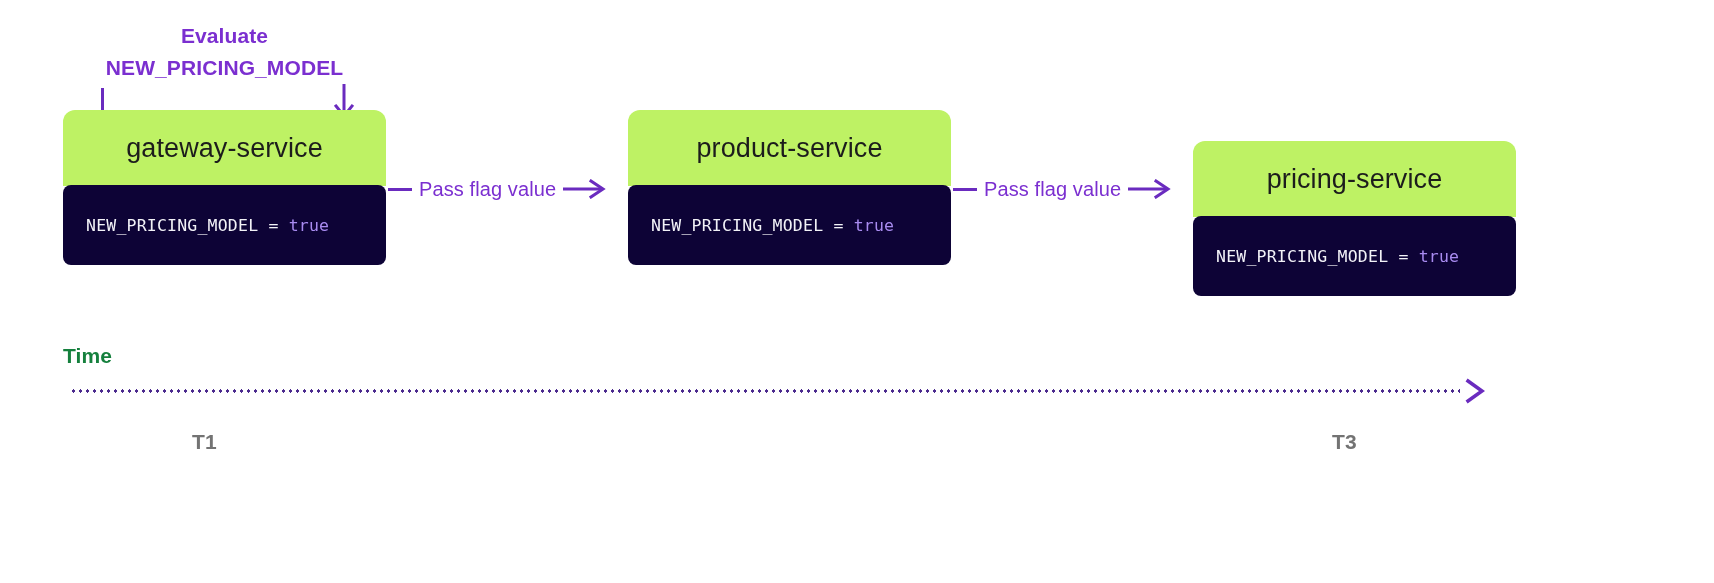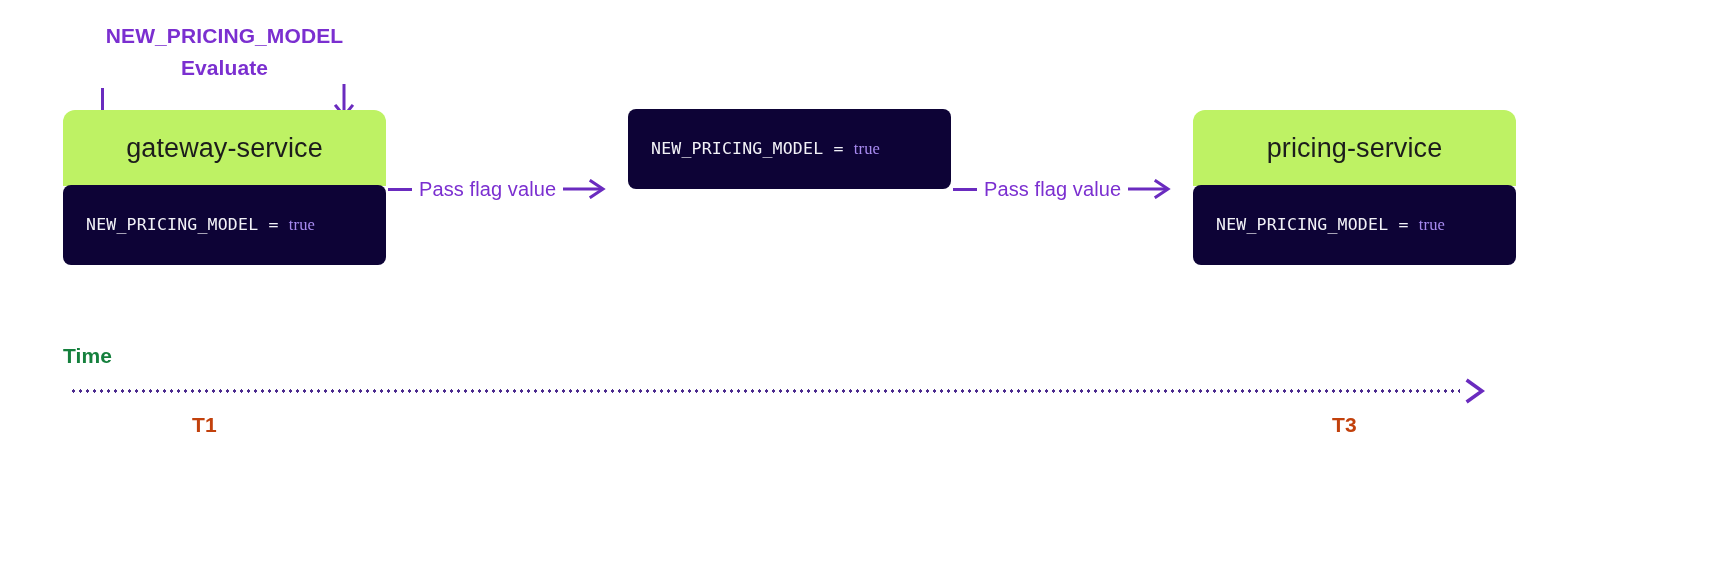--- a/index.html
+++ b/index.html
@@ -86,21 +86,20 @@
   }
   .code-text {
     font-family: "DejaVu Sans Mono", "Liberation Mono", monospace;
     font-size: 16.5px;
     color: #f2f2f7;
     letter-spacing: 0.2px;
     white-space: pre;
   }
   .code-text .val {
     color: #a88bf0;
-    font-family: Liberation Serif, serif;
   }
 
   
   .connector {
     position: absolute;
     top: 172px;
     height: 34px;
     display: flex;
     align-items: center;
     gap: 7px;
@@ -145,37 +144,37 @@
   }
   .time-arrow {
     position: absolute;
     left: 1458px;
     top: 377px;
     width: 32px;
     height: 28px;
   }
   .tick-label {
     position: absolute;
-    top: 413px;
-    color: #c2410c;
+    top: 430px;
+    color: #737373;
     font-weight: bold;
     font-size: 21px;
     white-space: nowrap;
     letter-spacing: 0.1px;
   }
 </style>
 </head>
 <body>
 
 <div id="canvas">
 
   <div class="annot-wrap">
     <div class="annot-text">
+      <div>Evaluate</div>
       <div>NEW_PRICING_MODEL</div>
-      <div>Evaluate</div>
     </div>
     <div class="annot-line-left"></div>
     <svg class="annot-arrow-down" viewBox="0 0 26 34">
       <line x1="13" y1="0" x2="13" y2="26" stroke="#6a2bbf" stroke-width="3"></line>
       <polyline points="5,22 13,32 21,22" fill="none" stroke="#6a2bbf" stroke-width="3" stroke-linecap="square"></polyline>
     </svg>
   </div>
 
   <div class="service" style="left:63px;">
     <div class="service-head">gateway-service</div>
@@ -187,35 +186,36 @@
   <div class="connector" style="left:388px;">
     <span class="conn-seg"></span>
     <span class="conn-label">Pass flag value</span>
     <svg class="conn-arrow" viewBox="0 0 44 20">
       <line x1="0" y1="10" x2="38" y2="10" stroke="#6a2bbf" stroke-width="3"></line>
       <polyline points="28,2 40,10 28,18" fill="none" stroke="#6a2bbf" stroke-width="3" stroke-linecap="square"></polyline>
     </svg>
   </div>
 
   <div class="service" style="left:628px;">
+    <div class="service-head">product-service</div>
     <div class="service-code">
       <span class="code-text"><span>NEW_PRICING_MODEL = </span><span class="val">true</span></span>
     </div>
   </div>
 
   <div class="connector" style="left:953px;">
     <span class="conn-seg"></span>
     <span class="conn-label">Pass flag value</span>
     <svg class="conn-arrow" viewBox="0 0 44 20">
       <line x1="0" y1="10" x2="38" y2="10" stroke="#6a2bbf" stroke-width="3"></line>
       <polyline points="28,2 40,10 28,18" fill="none" stroke="#6a2bbf" stroke-width="3" stroke-linecap="square"></polyline>
     </svg>
   </div>
 
-  <div class="service" style="left:1193px;">
+  <div class="service" style="left:1193px;margin-top:31px;">
     <div class="service-head">pricing-service</div>
     <div class="service-code">
       <span class="code-text"><span>NEW_PRICING_MODEL = </span><span class="val">true</span></span>
     </div>
   </div>
 
   <div class="time-label">Time</div>
   <div class="time-line"></div>
   <svg class="time-arrow" viewBox="0 0 32 28">
     <polyline points="10,4 24,14 10,24" fill="none" stroke="#6a2bbf" stroke-width="3.5" stroke-linecap="square"></polyline>

